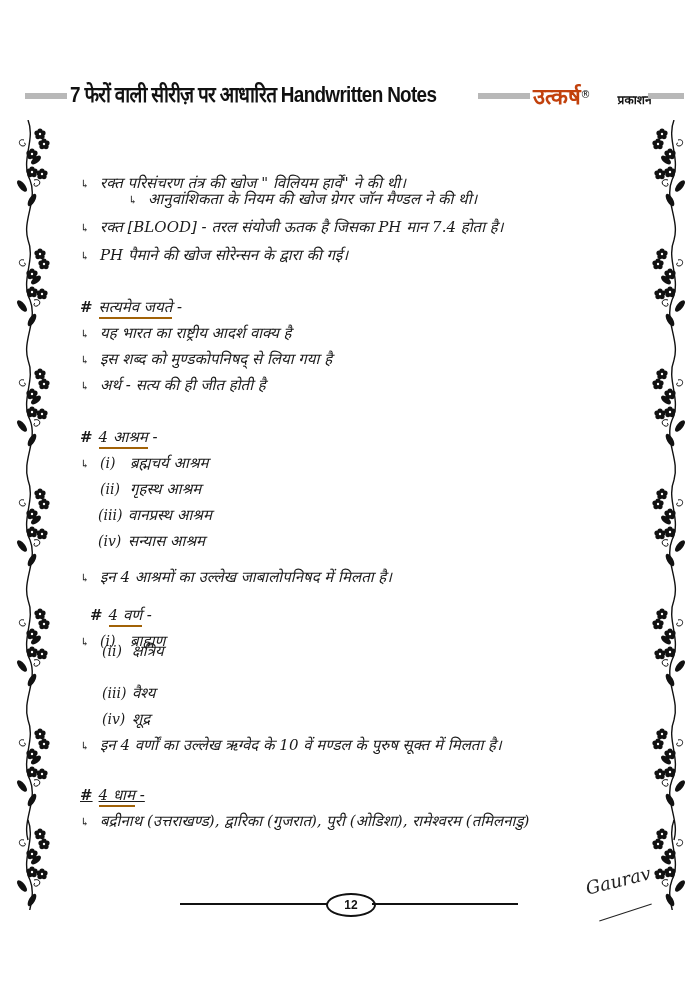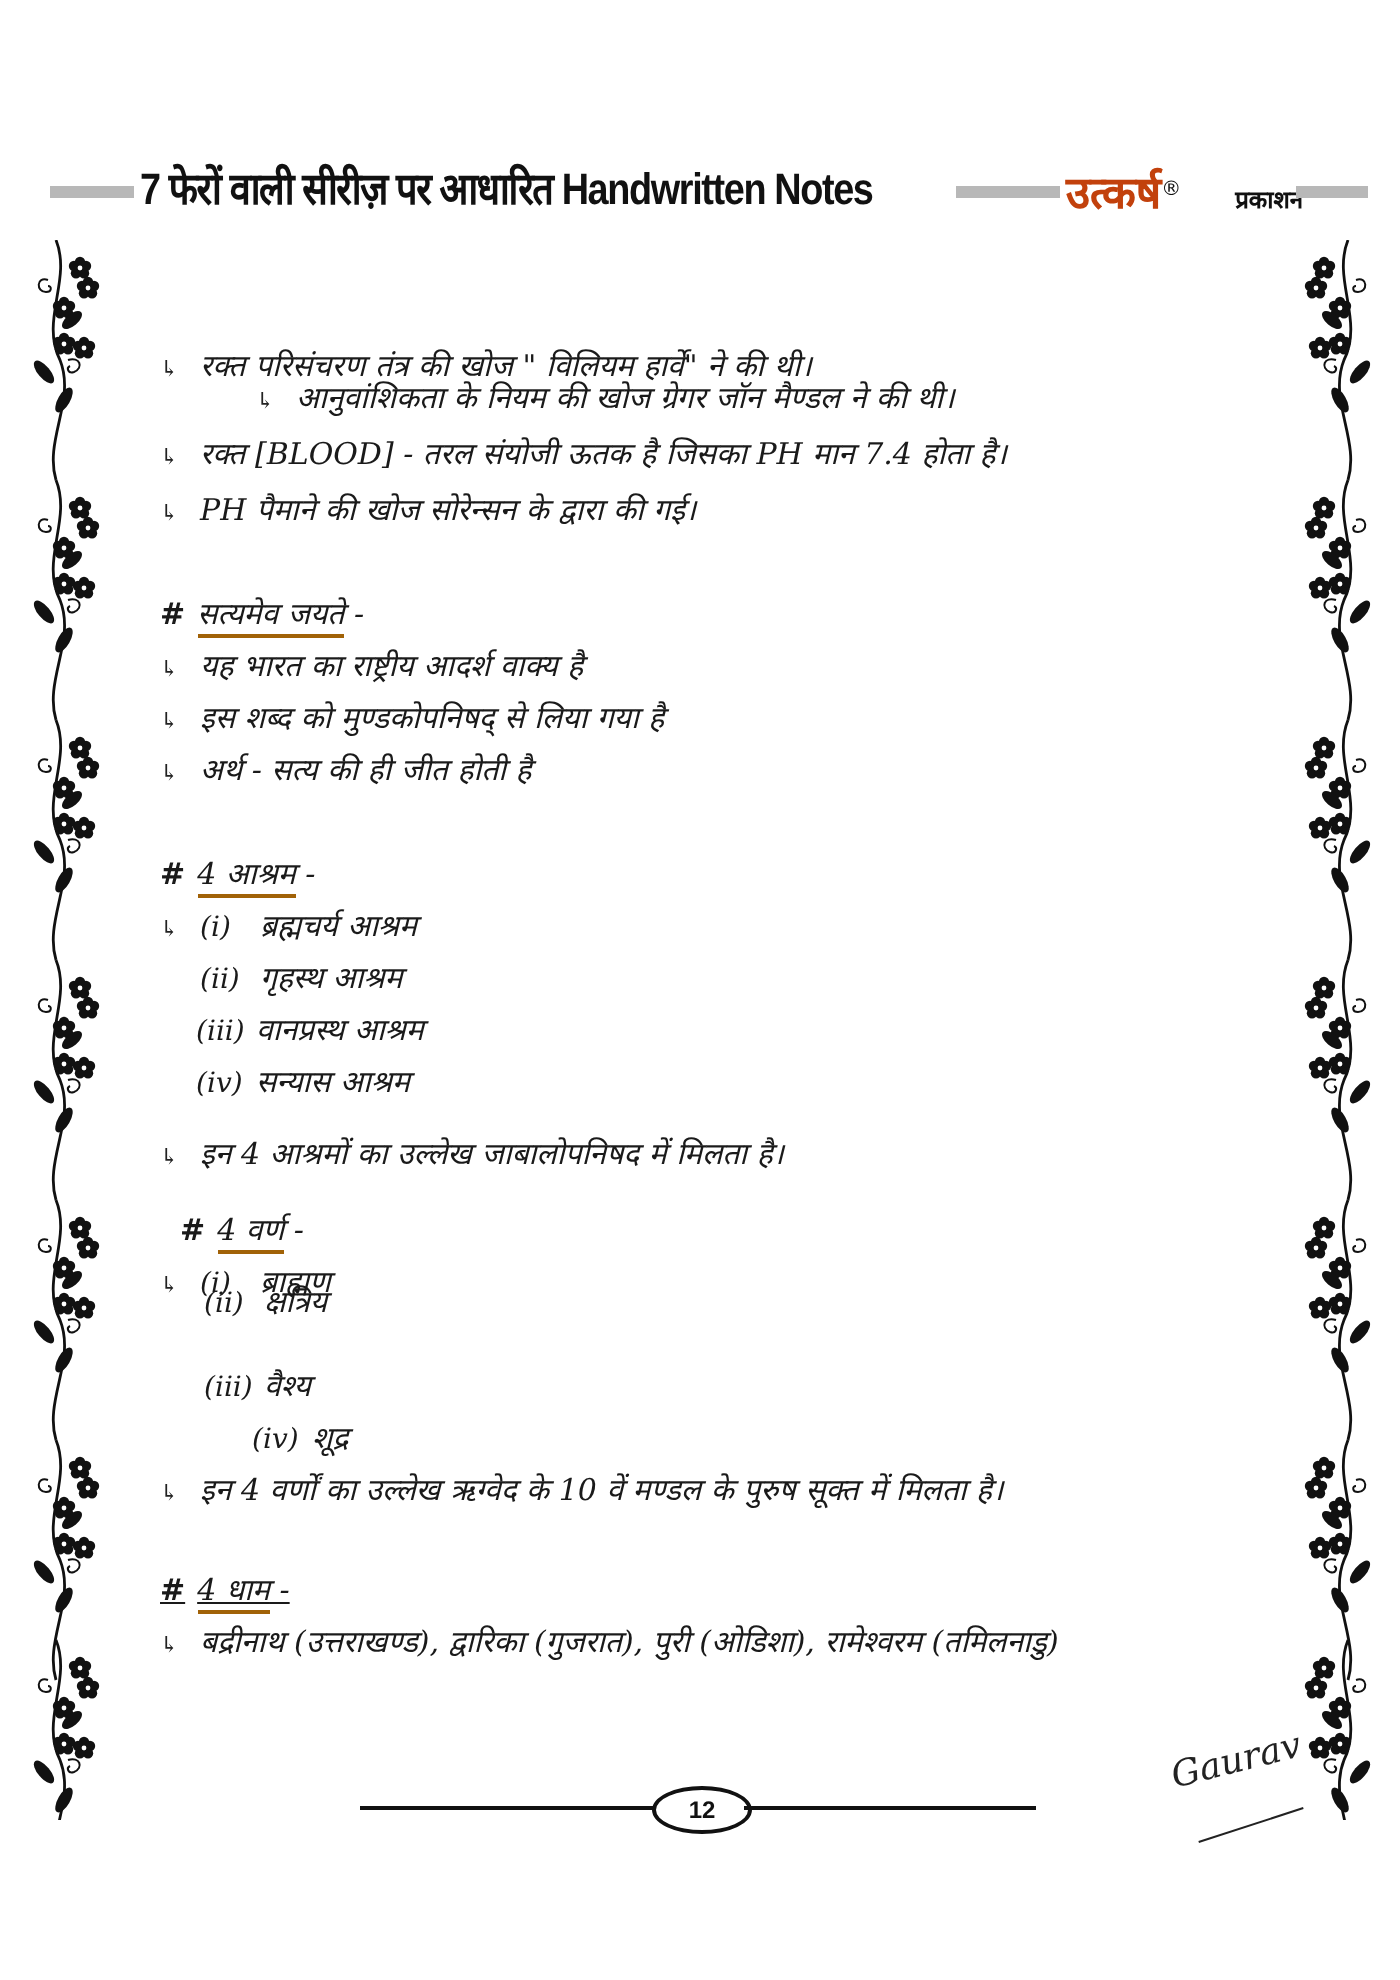--- a/index.html
+++ b/index.html
@@ -130,21 +130,21 @@
   <div class="line" style="top:296px;"><span class="arrow">↳</span><span class="numeral">(i)</span><span>ब्रह्मचर्य आश्रम</span></div>
   <div class="line" style="top:322px; left:20px;"><span class="numeral">(ii)</span><span>गृहस्थ आश्रम</span></div>
   <div class="line" style="top:348px; left:18px;"><span class="numeral">(iii)</span><span>वानप्रस्थ आश्रम</span></div>
   <div class="line" style="top:374px; left:18px;"><span class="numeral">(iv)</span><span>सन्यास आश्रम</span></div>
   <div class="line" style="top:410px;"><span class="arrow">↳</span><span>इन 4 आश्रमों का उल्लेख जाबालोपनिषद में मिलता है।</span></div>
 
   <div class="heading" style="top:448px; left:10px;"><span class="hash">#</span><span class="ul">4 वर्ण</span> -</div>
   <div class="line" style="top:474px;"><span class="arrow">↳</span><span class="numeral">(i)</span><span>ब्राह्मण</span></div>
   <div class="line" style="top:484px; left:22px;"><span class="numeral">(ii)</span><span>क्षत्रिय</span></div>
   <div class="line" style="top:526px; left:22px;"><span class="numeral">(iii)</span><span>वैश्य</span></div>
-  <div class="line" style="top:552px; left:22px;margin-left:24px;"><span class="numeral">(iv)</span><span>शूद्र</span></div>
+  <div class="line" style="top:552px; left:22px;"><span class="numeral">(iv)</span><span>शूद्र</span></div>
   <div class="line" style="top:578px;"><span class="arrow">↳</span><span>इन 4 वर्णों का उल्लेख ऋग्वेद के 10 वें मण्डल के पुरुष सूक्त में मिलता है।</span></div>
 
   <div class="heading" style="top:628px;text-decoration:underline;"><span class="hash">#</span><span class="ul">4 धाम</span> -</div>
   <div class="line" style="top:654px;"><span class="arrow">↳</span><span>बद्रीनाथ (उत्तराखण्ड), द्वारिका (गुजरात), पुरी (ओडिशा), रामेश्वरम (तमिलनाडु)</span></div>
 </div>
 
 <div class="footer-line a"></div>
 <div class="page-num">12</div>
 <div class="footer-line b"></div>
 <div class="signature">Gaurav</div>

